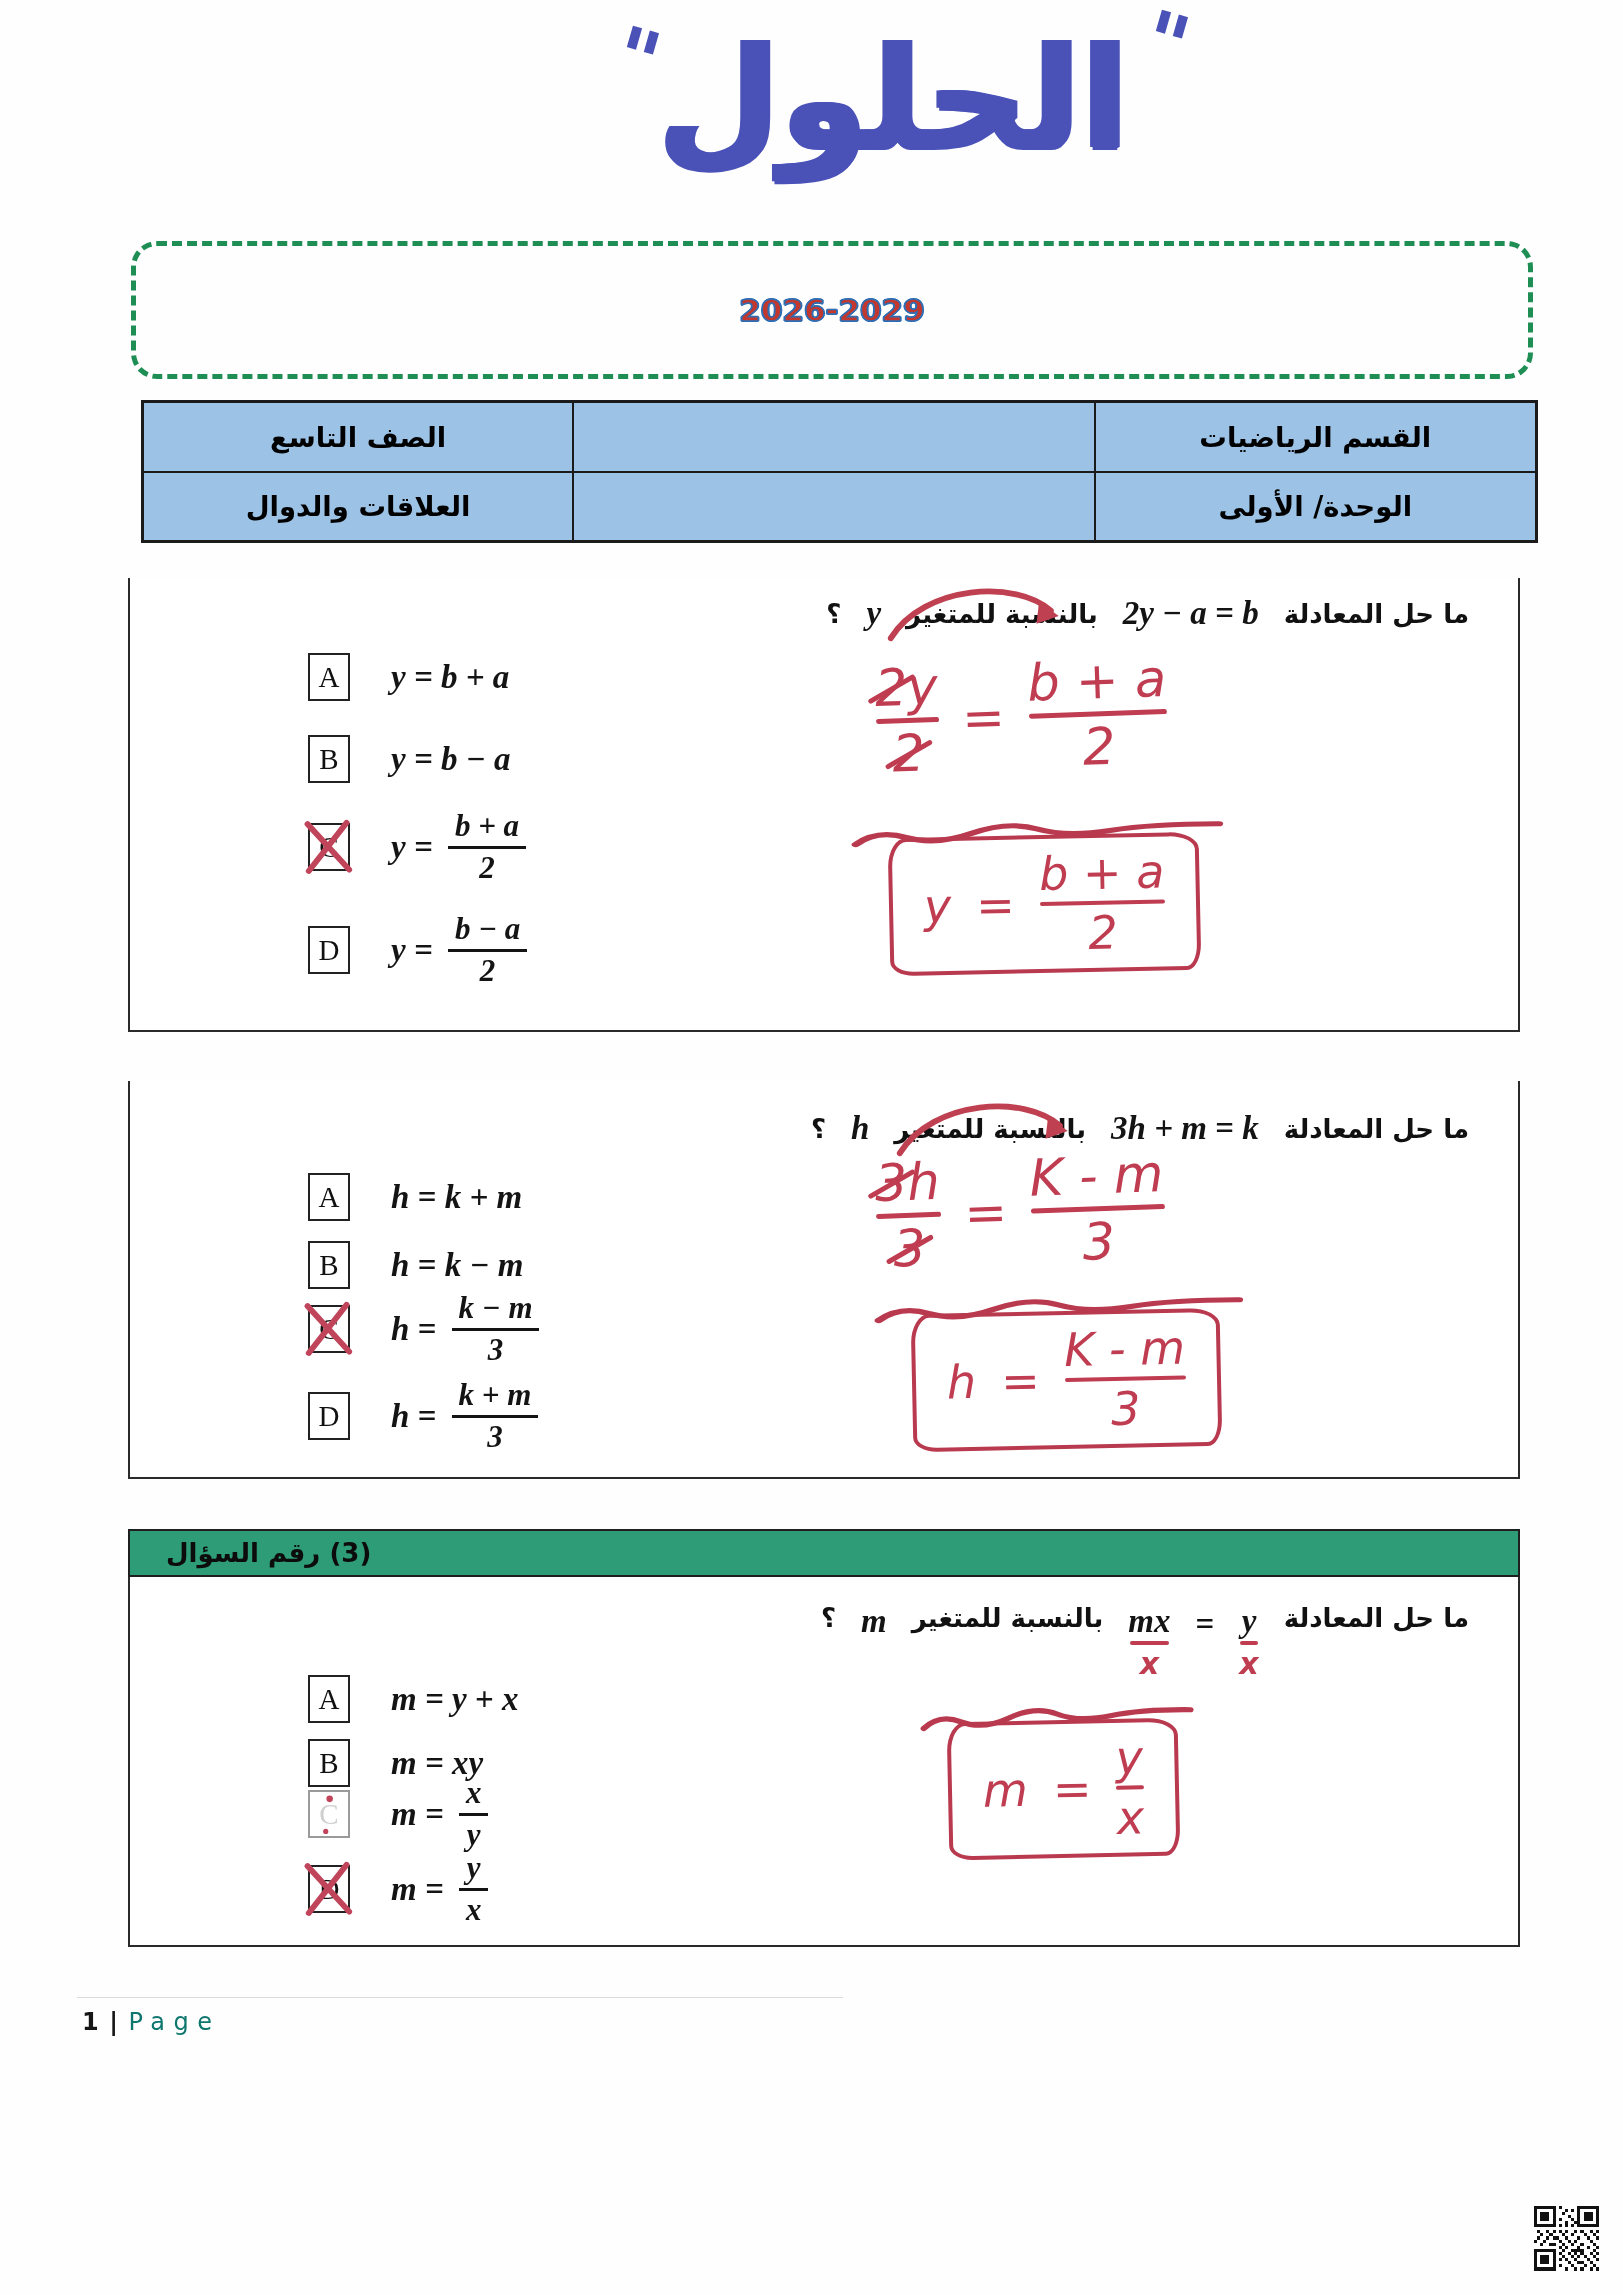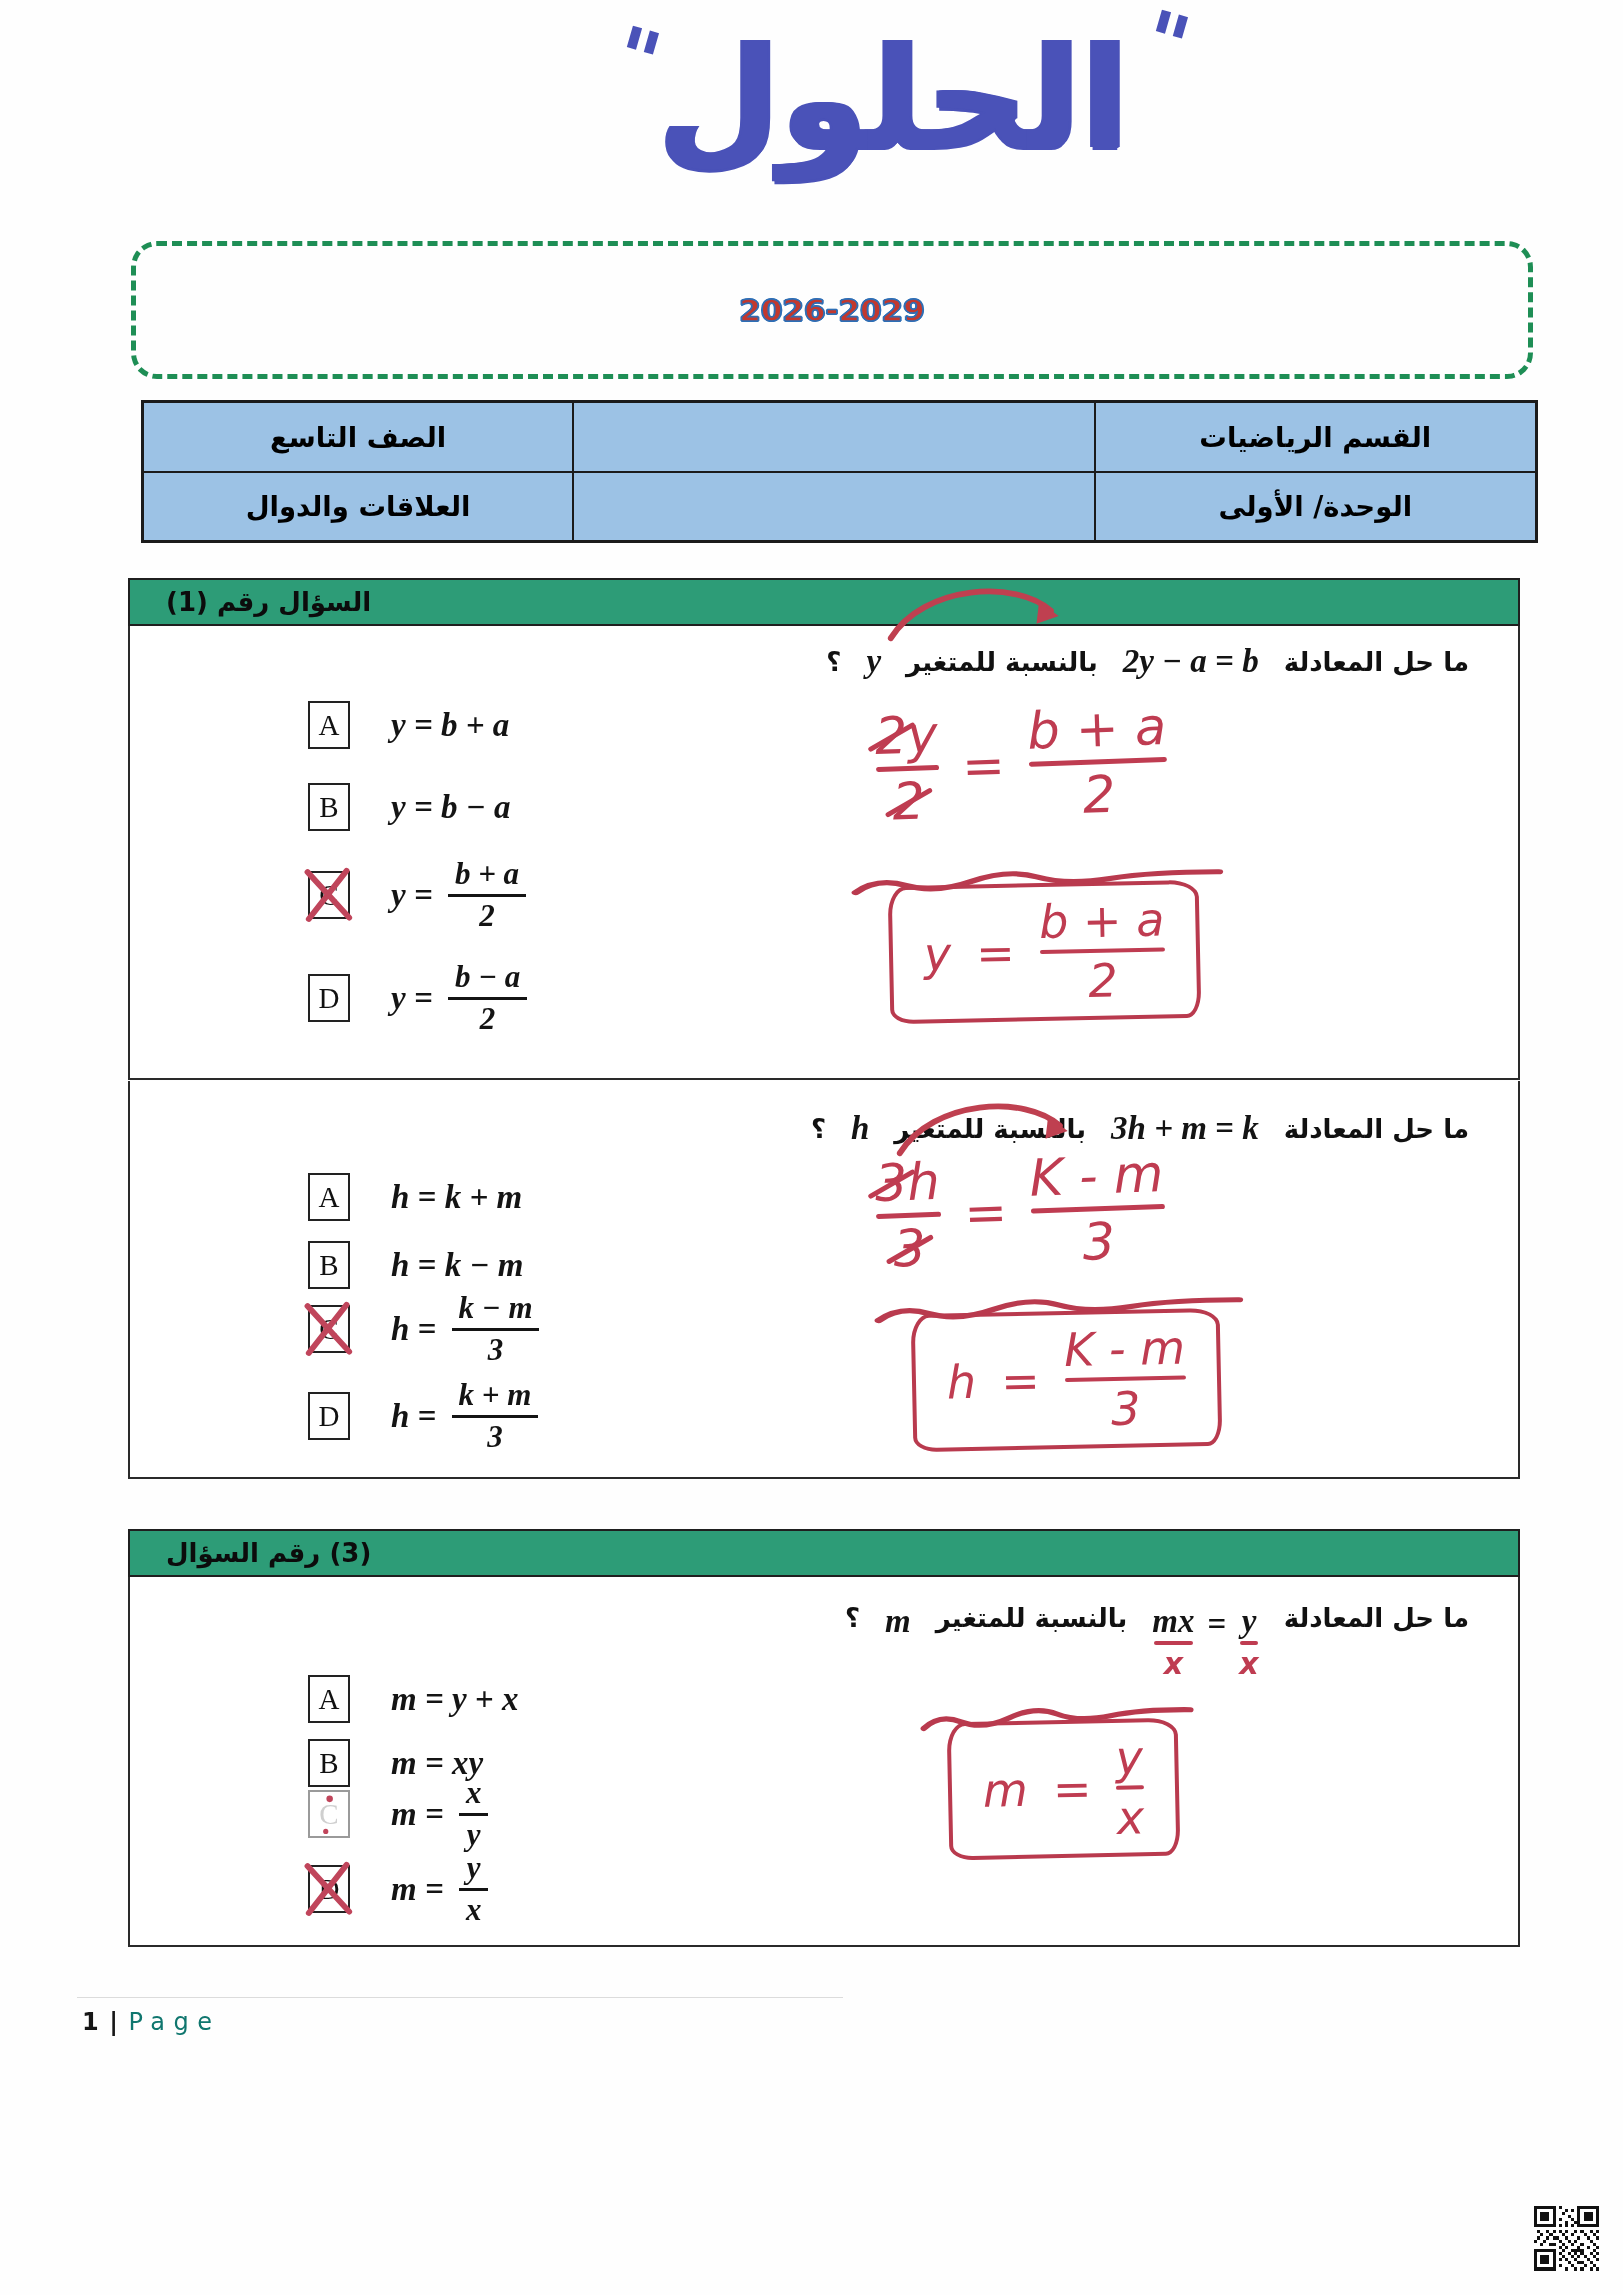--- a/index.html
+++ b/index.html
@@ -91,21 +91,21 @@
   #q2 .arrow{left:762px;top:11.8px;}
   .arrow path{fill:none;stroke:#bf4050;stroke-width:9;stroke-linecap:round;}
   .arrow .head{fill:#bf4050;stroke:none;}
 
   
   .uo{display:inline-flex;flex-direction:column;align-items:center;gap:1.3px;}
   .uo .printed{font-family:"Liberation Serif","DejaVu Serif",serif;font-style:italic;font-weight:bold;
                font-size:33px;color:#141414;direction:ltr;unicode-bidi:isolate;}
   .uo .rbar{height:3.9px;background:#bf3c51;border-radius:2px;width:92%;}
   .uo .rx{font-size:30px;color:#bf3c51;font-style:italic;}
-  .eq3{display:inline-flex;direction:ltr;align-items:flex-start;gap:13px;}
+  .eq3{display:inline-flex;direction:ltr;align-items:flex-start;gap:25px;}
   .eq3 .sign{font-family:"Liberation Serif","DejaVu Serif",serif;font-weight:bold;font-size:33px;line-height:43px;}
 
   
   .footer-line{position:absolute;top:1997px;left:77px;width:766px;height:1.3px;background:#dcdcdc;}
   .footer{position:absolute;top:2008px;left:82px;display:flex;align-items:center;gap:10.5px;font-size:24px;}
   .footer .num,.footer .sep{color:#161616;font-weight:bold;}
   .footer .label{color:#0f766e;letter-spacing:8.5px;}
   .qr{position:absolute;left:1534px;top:2204px;width:65px;height:68px;}
 </style>
 </head>
@@ -137,23 +137,20 @@
     </tr>
     <tr>
       <td>الوحدة/ الأولى</td>
       <td></td>
       <td>العلاقات والدوال</td>
     </tr>
   </tbody>
     </table>
 
   <div class="qsec" id="q1">
-    <div class="qbar">
-      <span>السؤال رقم (1)</span>
-    </div>
     <svg class="arrow" width="196" height="72" viewBox="0 0 300 110">
       <path d="M15,92 C66,10 208,2 260,50"></path>
       <path class="head" d="M242,36 L272,58 L238,70 Z"></path>
     </svg>
     <div class="qbody">
       <div class="prompt">
         <span>ما حل المعادلة</span>
         <span class="eq">2y − a = b</span>
         <span>بالنسبة للمتغير</span>
         <span class="var">y</span>

